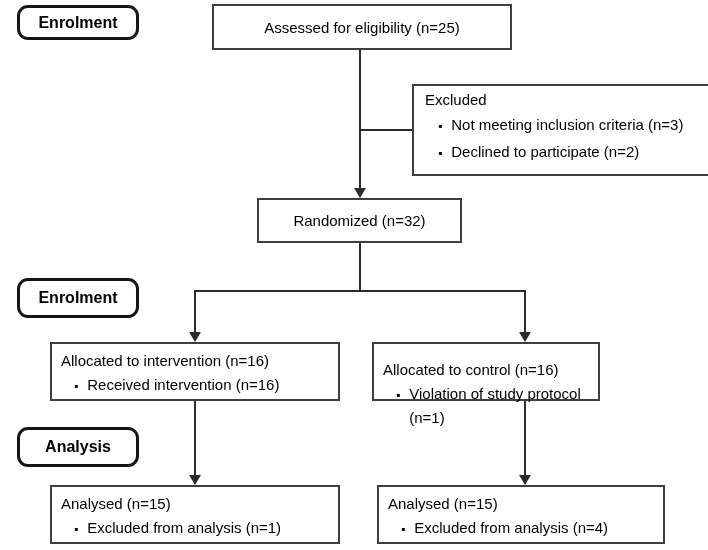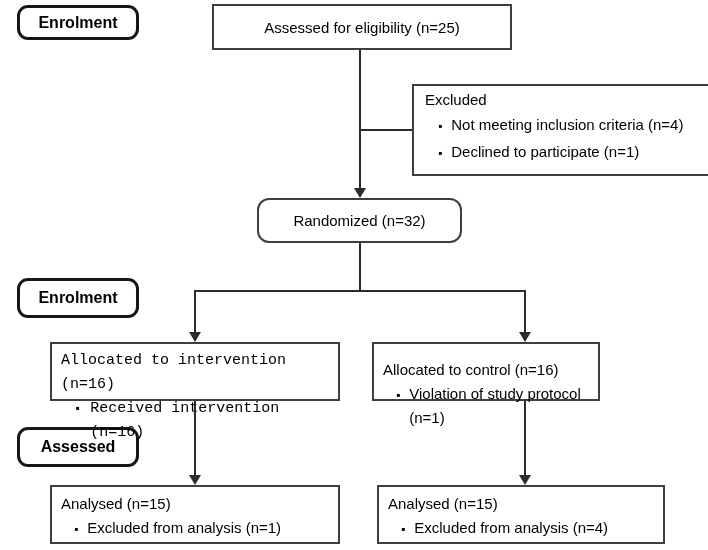--- a/index.html
+++ b/index.html
@@ -44,22 +44,22 @@
     box-sizing: border-box;
     font-size: 15px;
   }
   .flow-box.centered {
     display: flex;
     align-items: center;
     justify-content: center;
   }
   #box-assessed   { left: 200px; top: 4px;   width: 300px; height: 46px; }
   #box-excluded   { left: 400px; top: 84px;  width: 301px; height: 92px; padding: 1px 8px 0 11px; }
-  #box-randomized { left: 245px; top: 198px; width: 205px; height: 45px; border-radius: 12px; }
-  #box-alloc-int  { left: 38px;  top: 342px; width: 290px; height: 59px; padding: 5px 6px 0 9px; font-family: Liberation Mono, monospace; }
+  #box-randomized { left: 245px; top: 198px; width: 205px; height: 45px; }
+  #box-alloc-int  { left: 38px;  top: 342px; width: 290px; height: 59px; padding: 5px 6px 0 9px; }
   #box-alloc-ctrl { left: 360px; top: 342px; width: 228px; height: 59px; padding: 14px 6px 0 9px; }
   #box-analysed-int  { left: 38px;  top: 485px; width: 290px; height: 59px; padding: 5px 6px 0 9px; }
   #box-analysed-ctrl { left: 365px; top: 485px; width: 288px; height: 59px; padding: 5px 6px 0 9px; }
 
   .box-title { line-height: 25px; }
   .bullet-row {
     display: flex;
     align-items: baseline;
     line-height: 25px;
     padding-left: 13px;
@@ -90,36 +90,36 @@
 
 <div id="canvas">
 
   <div class="stage-label" id="label-enrolment">
     <span>Enrolment</span>
   </div>
   <div class="stage-label" id="label-allocation">
     <span>Enrolment</span>
   </div>
   <div class="stage-label" id="label-analysis">
-    <span>Assessed</span>
+    <span>Analysis</span>
   </div>
 
   <div class="flow-box centered" id="box-assessed">
     <span>Assessed for eligibility (n=25)</span>
   </div>
 
   <div class="flow-box" id="box-excluded">
     <div class="box-title">Excluded</div>
     <div class="bullet-row">
       <span class="bullet-glyph">▪</span>
-      <span>Not meeting inclusion criteria (n=4)</span>
+      <span>Not meeting inclusion criteria (n=3)</span>
     </div>
     <div class="bullet-row">
       <span class="bullet-glyph">▪</span>
-      <span>Declined to participate (n=1)</span>
+      <span>Declined to participate (n=2)</span>
     </div>
   </div>
 
   <div class="flow-box centered" id="box-randomized">
     <span>Randomized (n=32)</span>
   </div>
 
   <div class="flow-box compact" id="box-alloc-int">
     <div class="box-title">Allocated to intervention (n=16)</div>
     <div class="bullet-row">

